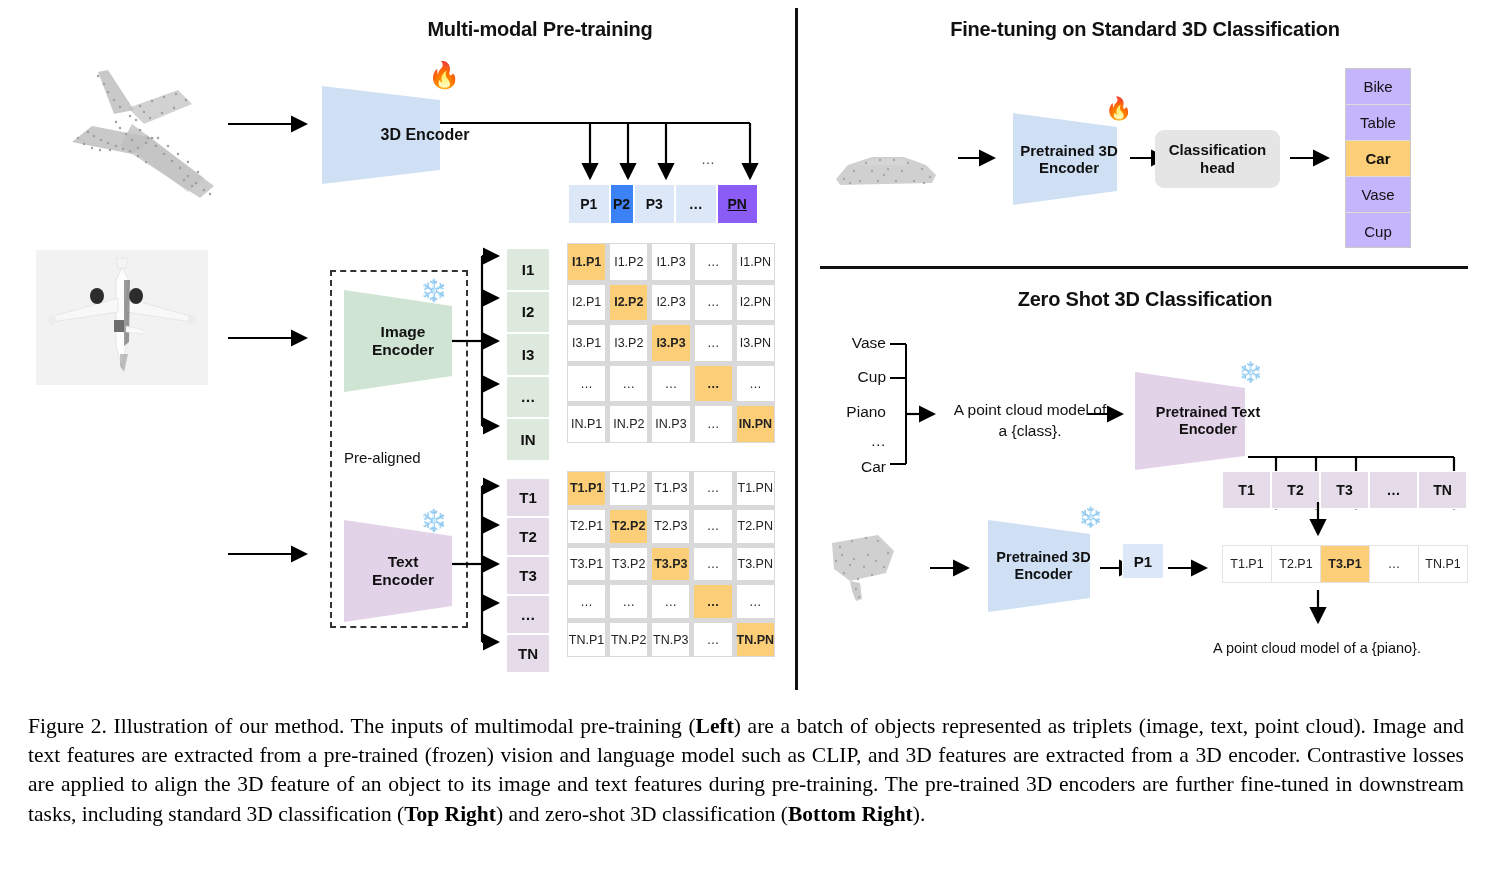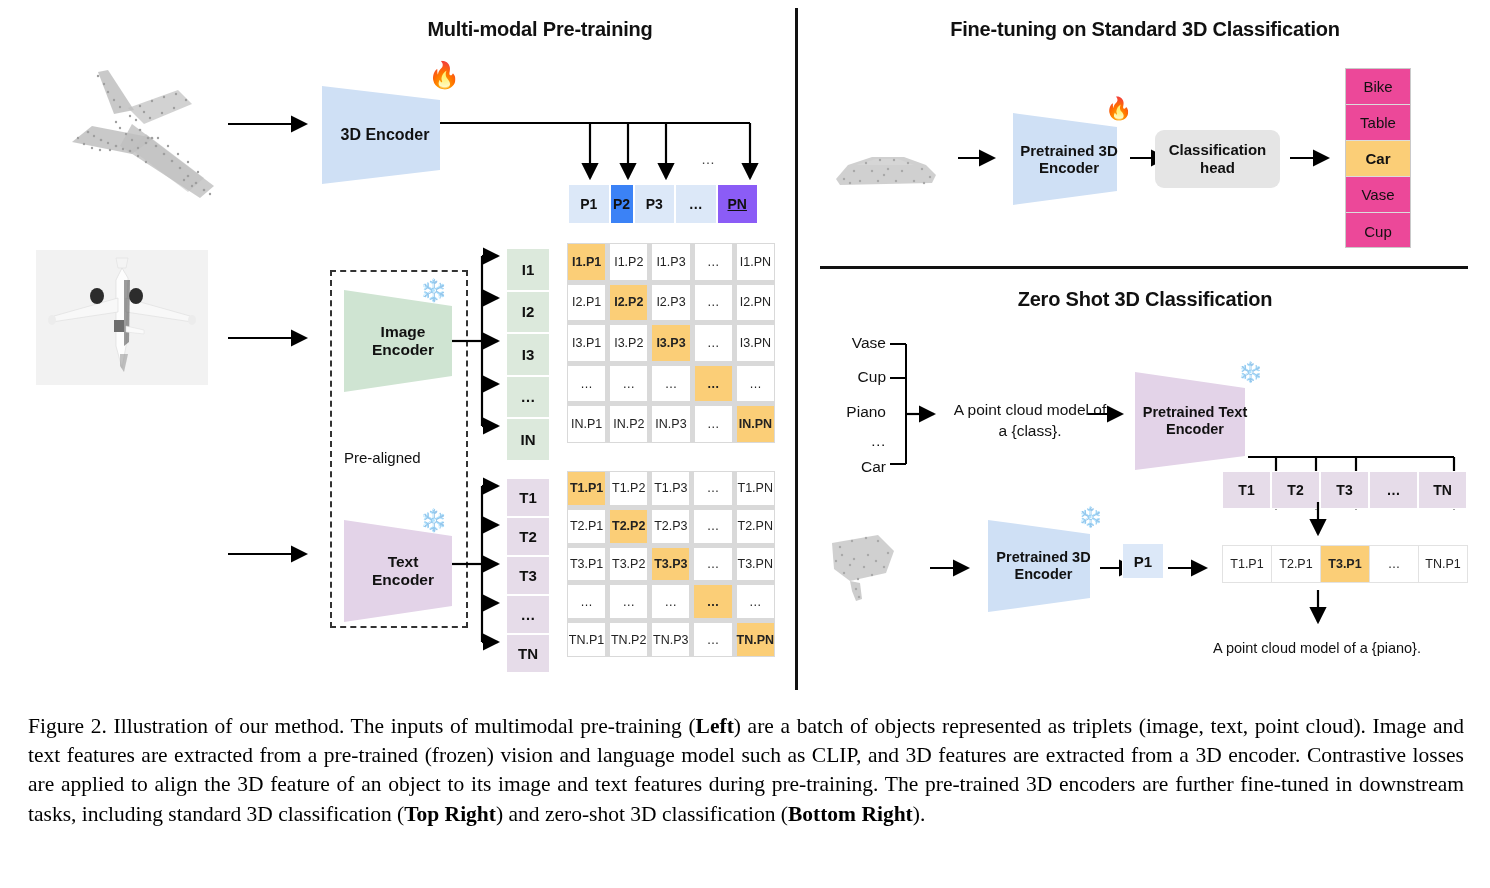--- a/index.html
+++ b/index.html
@@ -28,21 +28,21 @@
   
   .matrix{position:absolute;display:grid;background:#d9d9d9;gap:5px;border:1px solid #d9d9d9;box-sizing:border-box;}
   .mcell{background:#fff;display:flex;align-items:center;justify-content:center;font-size:12.5px;color:#222;}
   .mcell.hl{background:#FBCE77;font-weight:bold;}
 
   
   .lab{position:absolute;font-size:15px;color:#111;}
   .labc{position:absolute;font-size:15px;color:#111;text-align:center;}
 
   
-  .classlist{position:absolute;border:1px solid #c9c9c9;background:#ec4899;box-sizing:border-box;}
+  .classlist{position:absolute;border:1px solid #c9c9c9;background:#c4b5fd;box-sizing:border-box;}
   .classlist div{display:flex;align-items:center;justify-content:center;font-size:15px;
                  border-bottom:1px solid #dcdcdc;box-sizing:border-box;}
   .classlist div:last-child{border-bottom:none;}
   .classlist div.sel{background:#FBCE77;font-weight:bold;}
 
   .gray-head{position:absolute;background:#e5e5e5;border-radius:9px;display:flex;align-items:center;
              justify-content:center;text-align:center;font-weight:bold;font-size:15px;line-height:1.2;}
 
   
   .scorerow{position:absolute;display:grid;background:#e2e2e2;gap:1px;border:1px solid #e2e2e2;box-sizing:border-box;}
@@ -157,21 +157,21 @@
     <defs>
       <marker id="ah" markerWidth="8" markerHeight="8" refX="7" refY="4" orient="auto">
         <path d="M0,0 L8,4 L0,8 z" fill="#000"></path>
       </marker>
     </defs>
     <line x1="0" y1="14" x2="78" y2="14" stroke="#000" stroke-width="2.2" marker-end="url(#ah)"></line>
     <line x1="0" y1="228" x2="78" y2="228" stroke="#000" stroke-width="2.2" marker-end="url(#ah)"></line>
     <line x1="0" y1="444" x2="78" y2="444" stroke="#000" stroke-width="2.2" marker-end="url(#ah)"></line>
   </svg>
 
-  <div class="trap" style="left:322px;top:86px;width:140px;height:98px;font-size:16px;">
+  <div class="trap" style="left:322px;top:86px;width:140px;height:98px;font-size:16px;padding-left:40px;">
     <svg width="140" height="98">
         <polygon points="0,0 118,14 118,84 0,98" fill="#CFE0F5"></polygon>
       </svg>
     <span class="lbl" style="margin-left:-14px;">3D Encoder</span>
   </div>
   <div class="abs" style="left:428px;top:60px;font-size:26px;">🔥</div>
 
   <svg class="abs" style="left:440px;top:118px;" width="320" height="75">
     <line x1="0" y1="5" x2="310" y2="5" stroke="#000" stroke-width="2.2"></line>
     <line x1="150" y1="5" x2="150" y2="60" stroke="#000" stroke-width="2.2" marker-end="url(#ah)"></line>
@@ -385,21 +385,21 @@
   </svg>
 
   <div class="labc" style="left:940px;top:400px;width:180px;font-size:15.5px;line-height:1.35;">
     <span>A point cloud model of</span><br><span>a {class}.</span>
   </div>
 
   <svg class="abs" style="left:1088px;top:406px;" width="44" height="16">
     <line x1="0" y1="8" x2="34" y2="8" stroke="#000" stroke-width="2.2" marker-end="url(#ah)"></line>
   </svg>
 
-  <div class="trap" style="left:1135px;top:372px;width:130px;height:98px;font-size:14.5px;">
+  <div class="trap" style="left:1135px;top:372px;width:130px;height:98px;font-size:14.5px;padding-left:13px;">
     <svg width="130" height="98">
         <polygon points="0,0 110,16 110,84 0,98" fill="#E3D3E8"></polygon>
       </svg>
     <span class="lbl" style="margin-left:-10px;">
       <span>Pretrained Text</span><br><span>Encoder</span>
     </span>
   </div>
   <div class="abs" style="left:1238px;top:360px;font-size:20px;">❄️</div>
 
   <svg class="abs" style="left:1248px;top:452px;" width="220" height="72">

